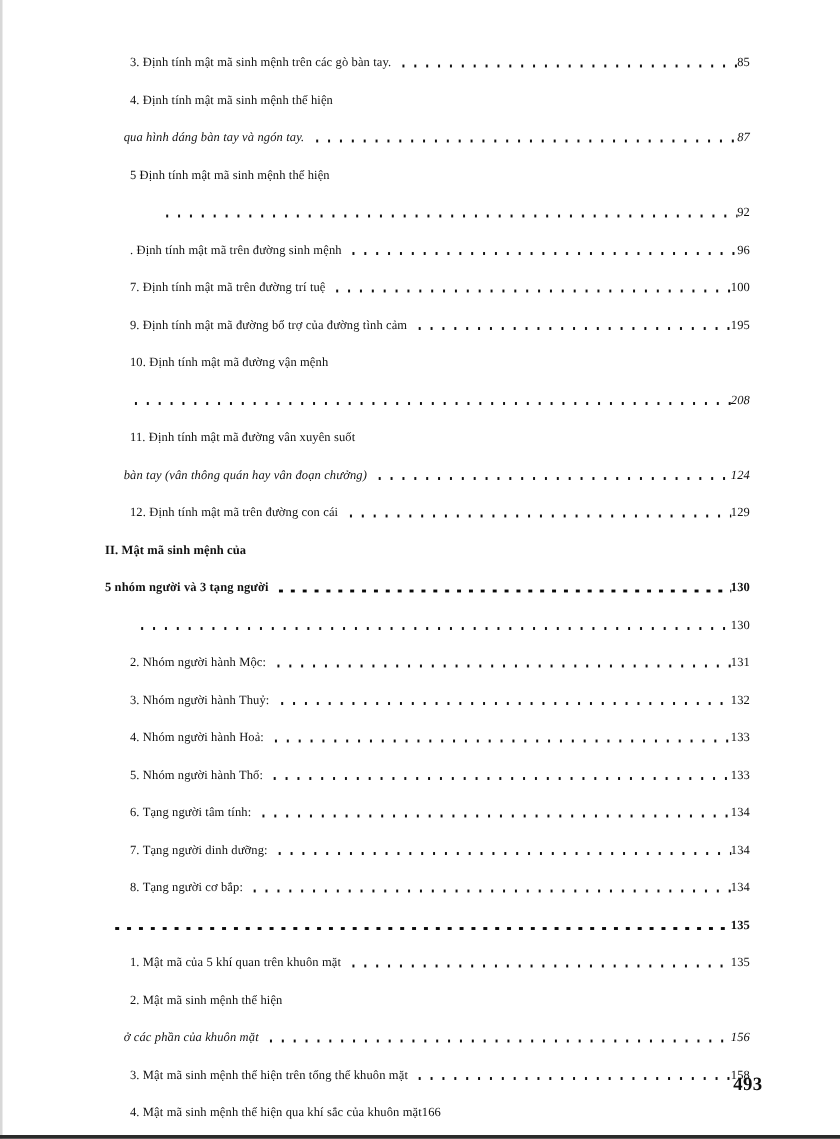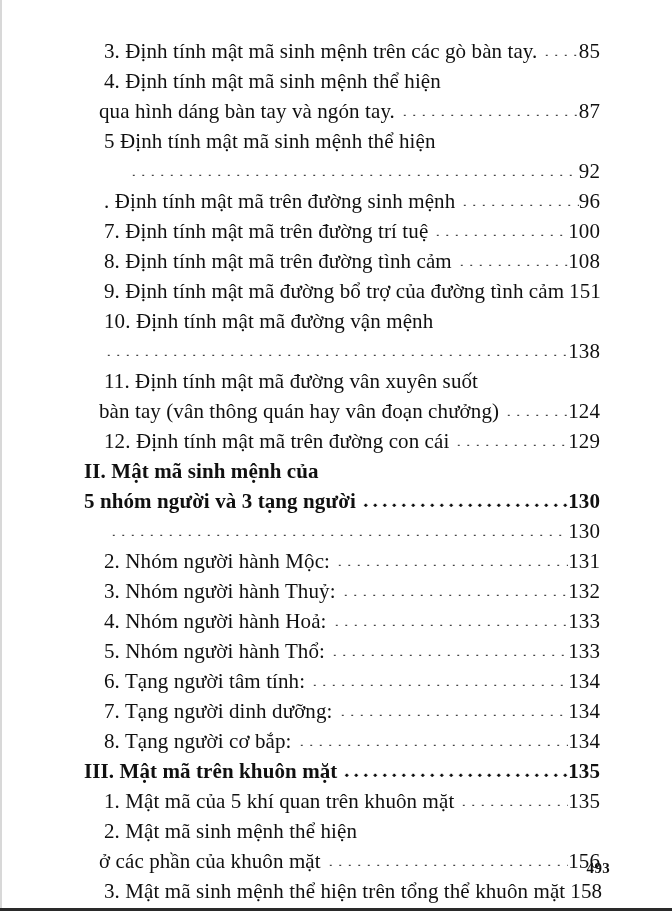--- a/index.html
+++ b/index.html
@@ -51,21 +51,21 @@
     padding: 0;
     list-style: none;
   }
 
   
   .toc-line {
     display: flex;
     align-items: baseline;
     height: 30px;
     line-height: 30px;
-    font-size: 21px;
+    font-size: 10px;
     letter-spacing: 0.1px;
     white-space: nowrap;
   }
 
   .toc-line.no-leader {
     display: block;
   }
 
   .caption {
     flex: 0 0 auto;
@@ -87,21 +87,21 @@
 
   .pageno {
     flex: 0 0 auto;
     padding-left: 0px;
     text-align: right;
   }
 
   
   .ind-item      { padding-left: 20px; }   
   .ind-item-wide { padding-left: 20px; }   
-  .ind-cont      { padding-left: 15px; }   
+  .ind-cont      { padding-left: 15px; font-style: italic; }   
   .ind-cont-deep { padding-left: 40px; }   
   .ind-head      { padding-left: 0px;  }   
 
   .heading {
     font-weight: bold;
   }
   .heading .leader {
     background-image: radial-gradient(circle, #0a0a0a 1.45px, rgba(0,0,0,0) 1.5px);
     background-size: 9.5px 100%;
   }
@@ -142,33 +142,28 @@
         <span class="caption">. Định tính mật mã trên đường sinh mệnh</span>
         <span class="leader"></span>
         <span class="pageno">96</span>
       </li>
       <li class="toc-line ind-item">
         <span class="caption">7. Định tính mật mã trên đường trí tuệ</span>
         <span class="leader"></span>
         <span class="pageno">100</span>
       </li>
       <li class="toc-line ind-item">
-        <span class="caption">8. Định tính mật mã trên đường tình cảm</span>
-        <span class="leader"></span>
-        <span class="pageno">108</span>
-      </li>
-      <li class="toc-line ind-item">
         <span class="caption">9. Định tính mật mã đường bổ trợ của đường tình cảm</span>
         <span class="leader"></span>
-        <span class="pageno">151</span>
+        <span class="pageno">195</span>
       </li>
       <li class="toc-line ind-item-wide no-leader"><span class="caption">10. Định tính mật mã đường vận mệnh</span></li>
       <li class="toc-line ind-cont">
         <span class="leader"></span>
-        <span class="pageno">138</span>
+        <span class="pageno">208</span>
       </li>
       <li class="toc-line ind-item-wide no-leader"><span class="caption">11. Định tính mật mã đường vân xuyên suốt</span></li>
       <li class="toc-line ind-cont">
         <span class="caption">bàn tay (vân thông quán hay vân đoạn chưởng)</span>
         <span class="leader"></span>
         <span class="pageno">124</span>
       </li>
       <li class="toc-line ind-item-wide">
         <span class="caption">12. Định tính mật mã trên đường con cái</span>
         <span class="leader"></span>
@@ -213,21 +208,20 @@
         <span class="caption">7. Tạng người dinh dưỡng:</span>
         <span class="leader"></span>
         <span class="pageno">134</span>
       </li>
       <li class="toc-line ind-item">
         <span class="caption">8. Tạng người cơ bắp:</span>
         <span class="leader"></span>
         <span class="pageno">134</span>
       </li>
       <li class="toc-line ind-head heading">
-        <span class="caption">III. Mật mã trên khuôn mặt</span>
         <span class="leader"></span>
         <span class="pageno">135</span>
       </li>
       <li class="toc-line ind-item">
         <span class="caption">1. Mật mã của 5 khí quan trên khuôn mặt</span>
         <span class="leader"></span>
         <span class="pageno">135</span>
       </li>
       <li class="toc-line ind-item no-leader"><span class="caption">2. Mật mã sinh mệnh thể hiện</span></li>
       <li class="toc-line ind-cont">

